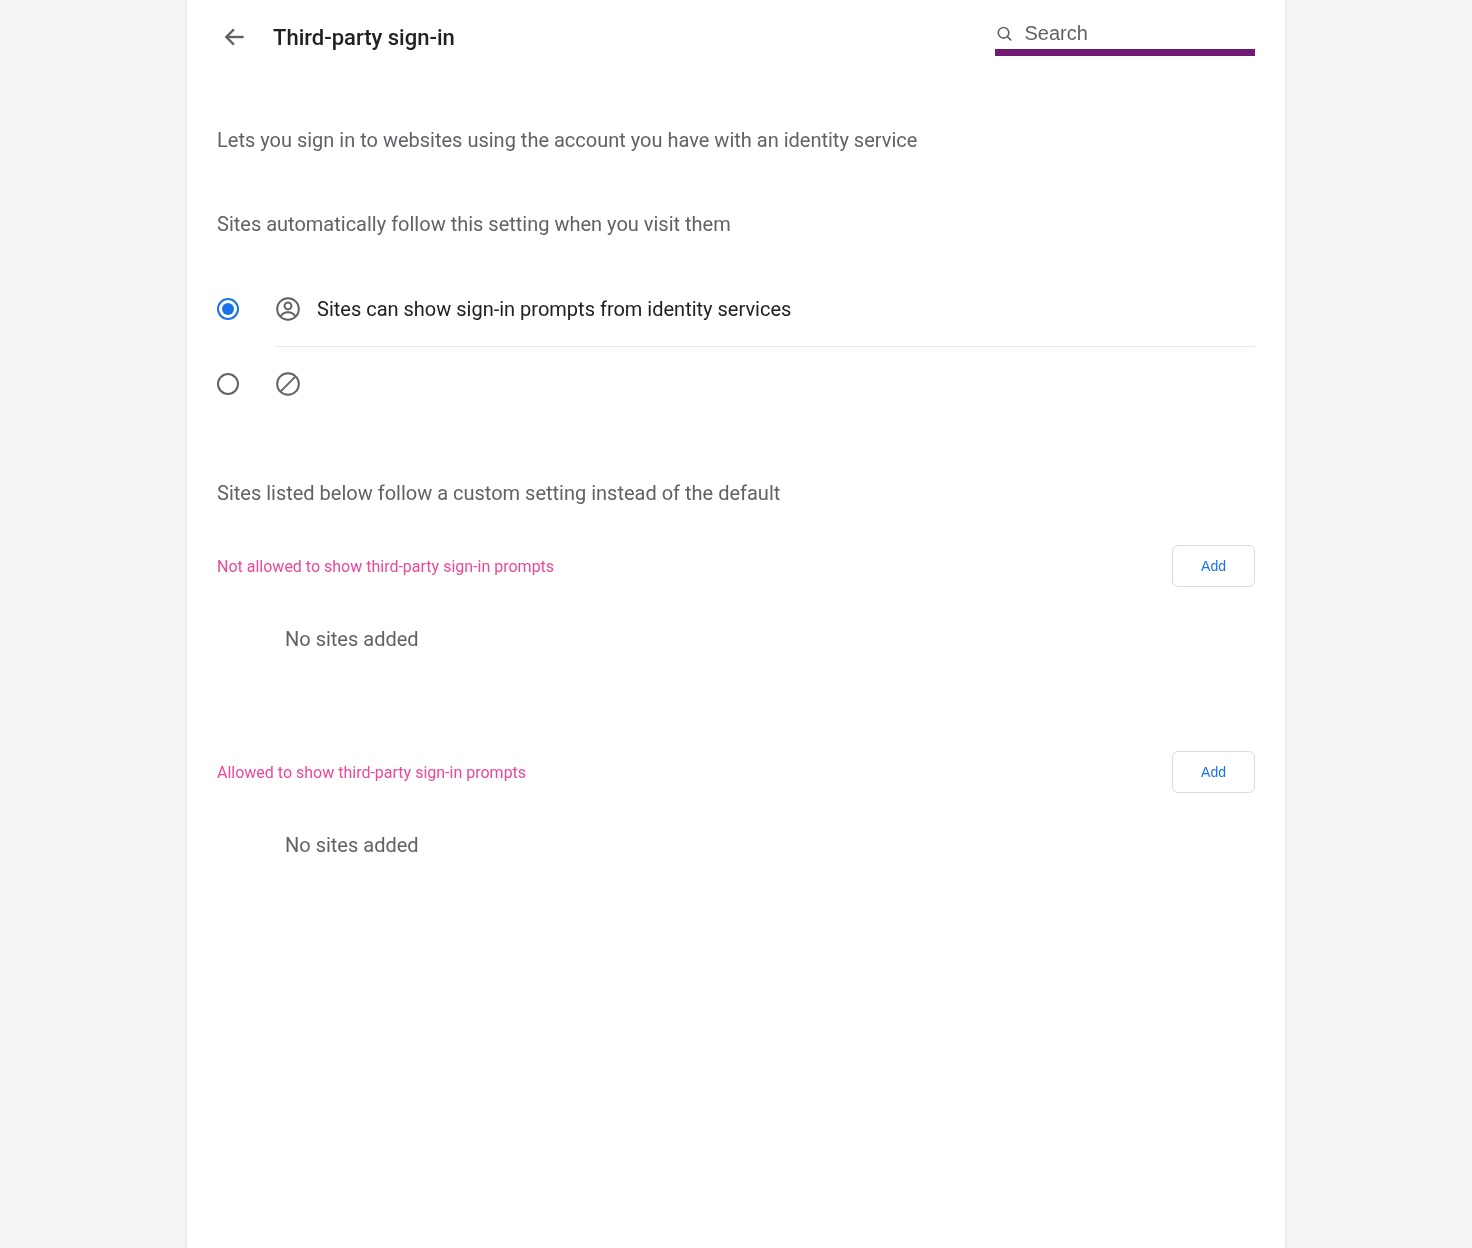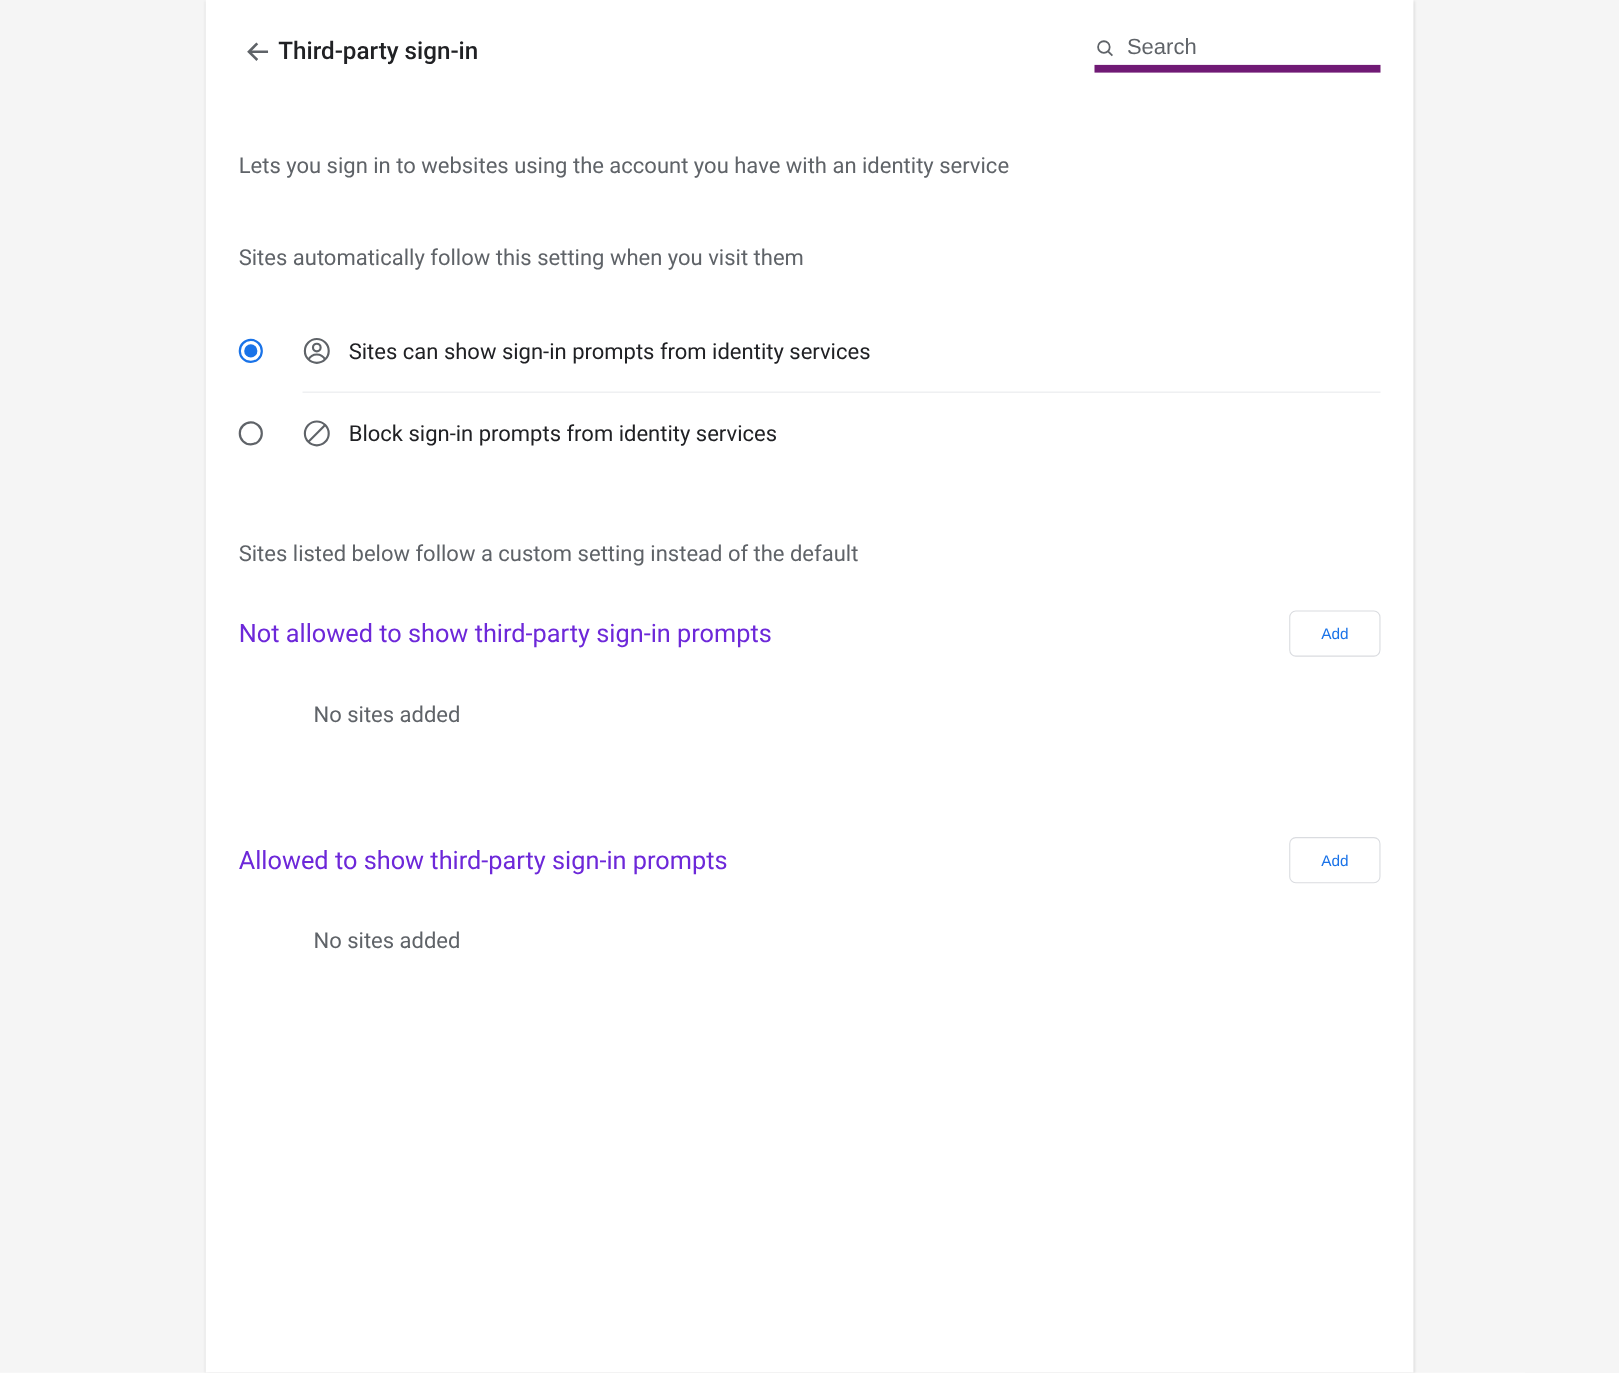--- a/index.html
+++ b/index.html
@@ -18,21 +18,21 @@
       background: #fff;
       width: 1098px;
       min-height: 1248px;
       box-shadow: 0 1px 3px rgba(0,0,0,0.15);
       padding: 0;
     }
     .header-row {
       display: flex;
       align-items: center;
       padding: 18px 30px 0 30px;
-      margin-top: 10px;
+      gap: 20px;
     }
     .back-btn {
       width: 36px;
       height: 36px;
       display: flex;
       align-items: center;
       justify-content: center;
       cursor: pointer;
       color: #5f6368;
       border-radius: 50%;
@@ -157,22 +157,22 @@
     .custom-section {
       margin-top: 20px;
     }
     .custom-row {
       display: flex;
       align-items: center;
       justify-content: space-between;
       margin-top: 40px;
     }
     .custom-row-label {
-      font-size: 23px;
-      color: #6d28d9;
+      font-size: 16px;
+      color: #ec4899;
     }
     .add-btn {
       border: 1px solid #dadce0;
       background: #fff;
       color: #1a73e8;
       font-size: 14px;
       font-weight: 500;
       padding: 12px 28px;
       border-radius: 6px;
       cursor: pointer;
@@ -244,21 +244,20 @@
           <div class="radio-circle-unselected"></div>
         </div>
         <div class="option-main-wrap">
           <div class="option-main">
             <div class="option-icon">
               <svg width="26" height="26" viewBox="0 0 24 24" fill="none" stroke="#5f6368" stroke-width="1.8">
                 <circle cx="12" cy="12" r="10"></circle>
                 <line x1="5" y1="19" x2="19" y2="5"></line>
               </svg>
             </div>
-            <div class="option-label">Block sign-in prompts from identity services</div>
           </div>
         </div>
       </div>
 
     </div>
 
     <div class="section-sub">Sites listed below follow a custom setting instead of the default</div>
 
     <div class="custom-section">
       <div class="custom-row">

